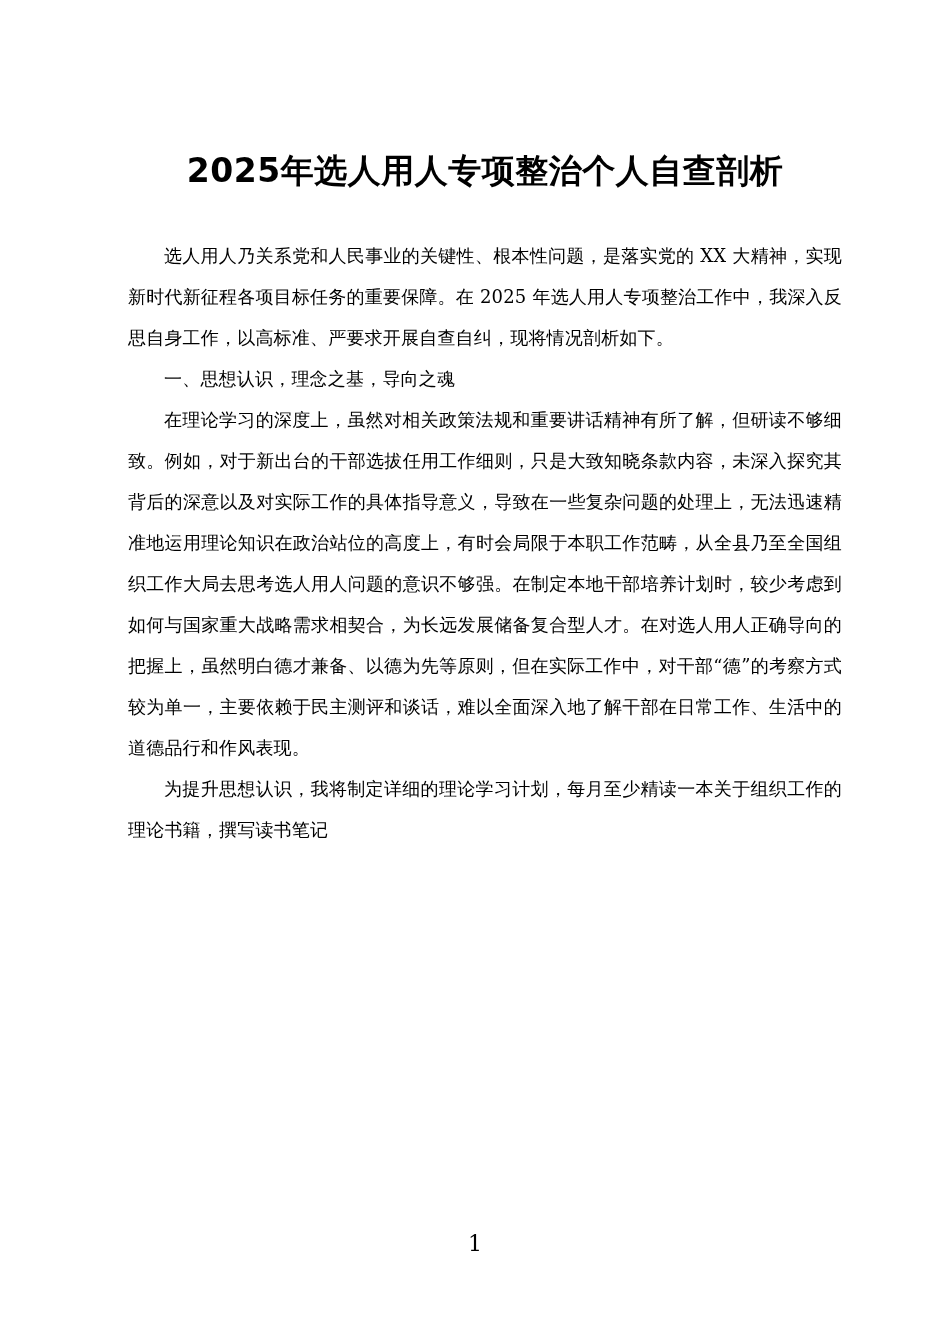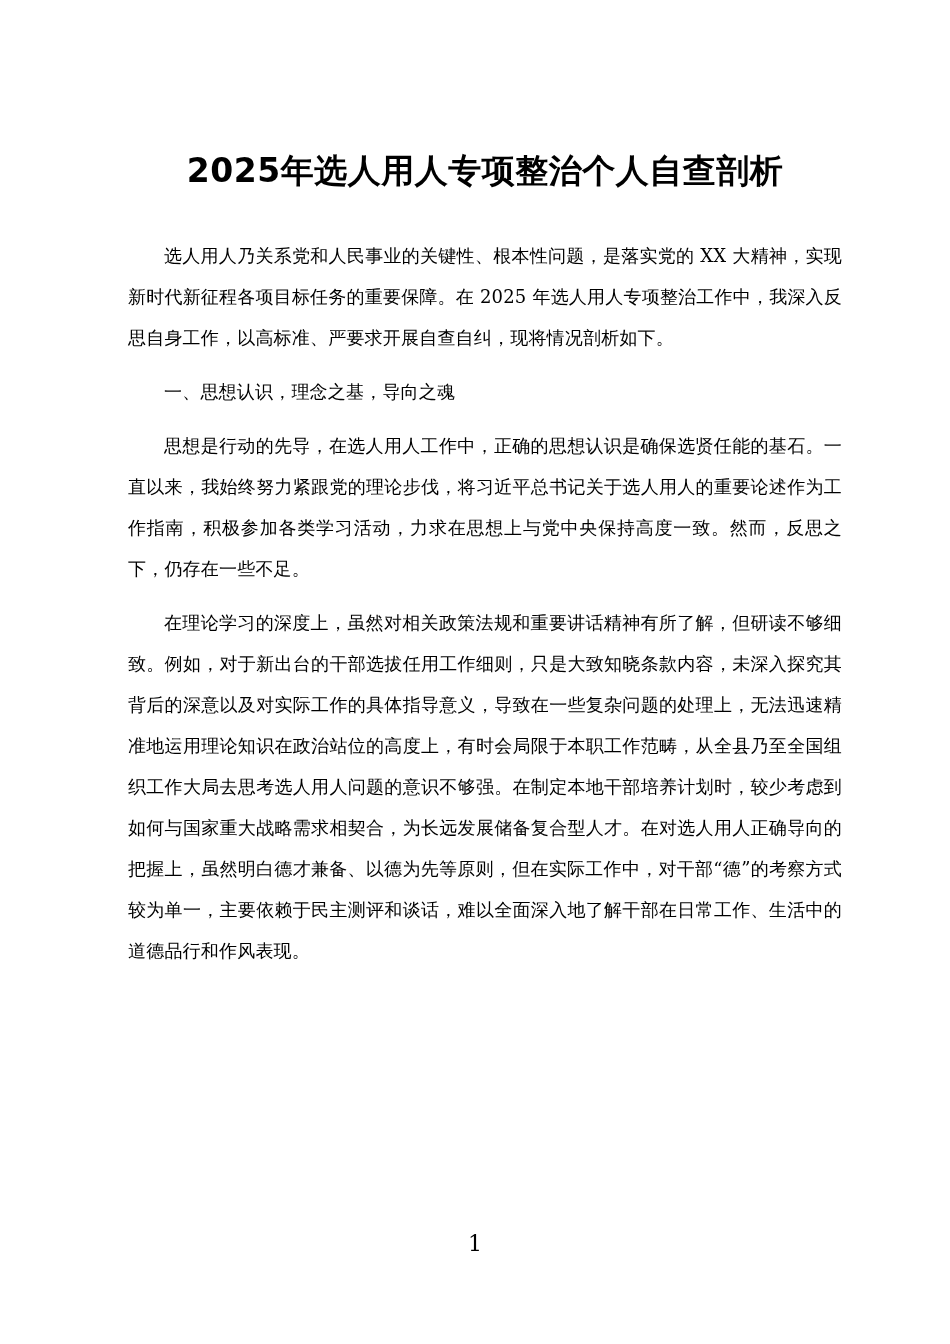--- a/index.html
+++ b/index.html
@@ -36,38 +36,38 @@
     font-family: "DejaVu Serif", "Liberation Serif", serif;
     font-size: 18px;
     line-height: 41px;
     text-align: justify;
     text-justify: inter-ideograph;
     margin: 0;
     text-indent: 2em;
     letter-spacing: 0.2px;
   }
   .para + .para {
-    margin-top: 13px;
+    margin-top: 0;
   }
   .page-number {
     position: absolute;
     bottom: 88px;
     left: 0;
     width: 950px;
     text-align: center;
     font-family: "DejaVu Serif", "Liberation Serif", serif;
     font-size: 22px;
   }
 </style>
 </head>
 <body>
 
 <div class="page">
 
   <h1 class="doc-title">2025年选人用人专项整治个人自查剖析</h1>
 
   <p class="para">选人用人乃关系党和人民事业的关键性、根本性问题，是落实党的 XX 大精神，实现新时代新征程各项目标任务的重要保障。在 2025 年选人用人专项整治工作中，我深入反思自身工作，以高标准、严要求开展自查自纠，现将情况剖析如下。</p>
   <p class="para">一、思想认识，理念之基，导向之魂</p>
-  <p class="para">思想是行动的先导，在选人用人工作中，正确的思想认识是确保选贤任能的基石。一直以来，我始终努力紧跟党的理论步伐，将习近平总书记关于选人用人的重要论述作为工作指南，积极参加各类学习活动，力求在思想上与党中央保持高度一致。然而，反思之下，仍存在一些不足。</p>
   <p class="para">在理论学习的深度上，虽然对相关政策法规和重要讲话精神有所了解，但研读不够细致。例如，对于新出台的干部选拔任用工作细则，只是大致知晓条款内容，未深入探究其背后的深意以及对实际工作的具体指导意义，导致在一些复杂问题的处理上，无法迅速精准地运用理论知识在政治站位的高度上，有时会局限于本职工作范畴，从全县乃至全国组织工作大局去思考选人用人问题的意识不够强。在制定本地干部培养计划时，较少考虑到如何与国家重大战略需求相契合，为长远发展储备复合型人才。在对选人用人正确导向的把握上，虽然明白德才兼备、以德为先等原则，但在实际工作中，对干部“德”的考察方式较为单一，主要依赖于民主测评和谈话，难以全面深入地了解干部在日常工作、生活中的道德品行和作风表现。</p>
+  <p class="para">为提升思想认识，我将制定详细的理论学习计划，每月至少精读一本关于组织工作的理论书籍，撰写读书笔记</p>
 
   <div class="page-number">1</div>
 </div>
 
 </body></html>

